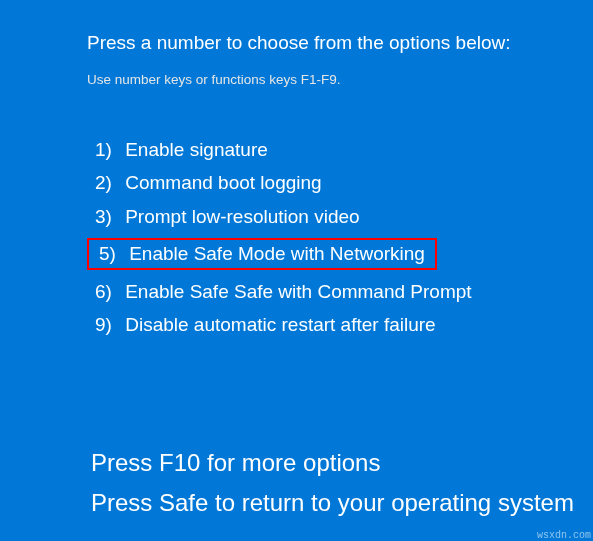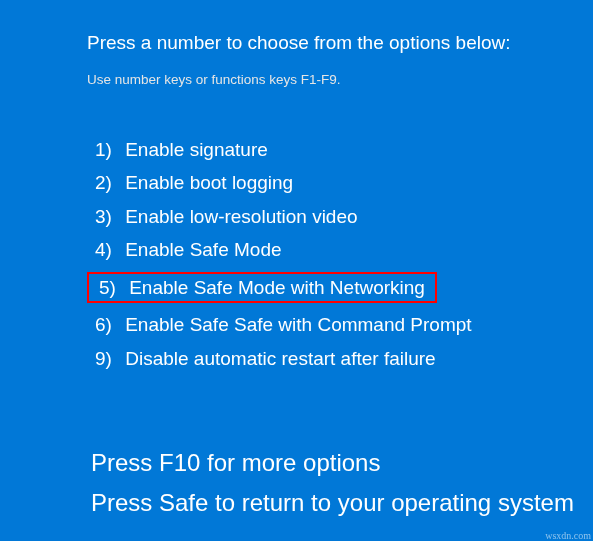--- a/index.html
+++ b/index.html
@@ -62,45 +62,41 @@
       font-weight: 300;
       line-height: 1.5;
     }
     .watermark {
       position: absolute;
       bottom: 4px;
       right: 6px;
       font-size: 10px;
       font-weight: 400;
       color: rgba(255,255,255,0.55);
-      font-family: Liberation Serif, serif;
+      font-family: Liberation Mono, monospace;
     }
   </style>
 </head>
 <body>
 
 <div class="title">Press a number to choose from the options below:</div>
 <div class="subtitle">Use number keys or functions keys F1-F9.</div>
 
 <div class="options">
   <div class="option">
     <span>1)</span>
     <span>Enable signature</span>
   </div>
   <div class="option">
     <span>2)</span>
-    <span>Enable boot logging</span>
+    <span>Command boot logging</span>
   </div>
   <div class="option">
     <span>3)</span>
-    <span>Enable low-resolution video</span>
-  </div>
-  <div class="option">
-    <span>4)</span>
-    <span>Enable Safe Mode</span>
+    <span>Prompt low-resolution video</span>
   </div>
   <div class="option">
     <span class="highlighted">
       <span>5)</span>
       <span>Enable Safe Mode with Networking</span>
     </span>
   </div>
   <div class="option">
     <span>6)</span>
     <span>Enable Safe Safe with Command Prompt</span>

